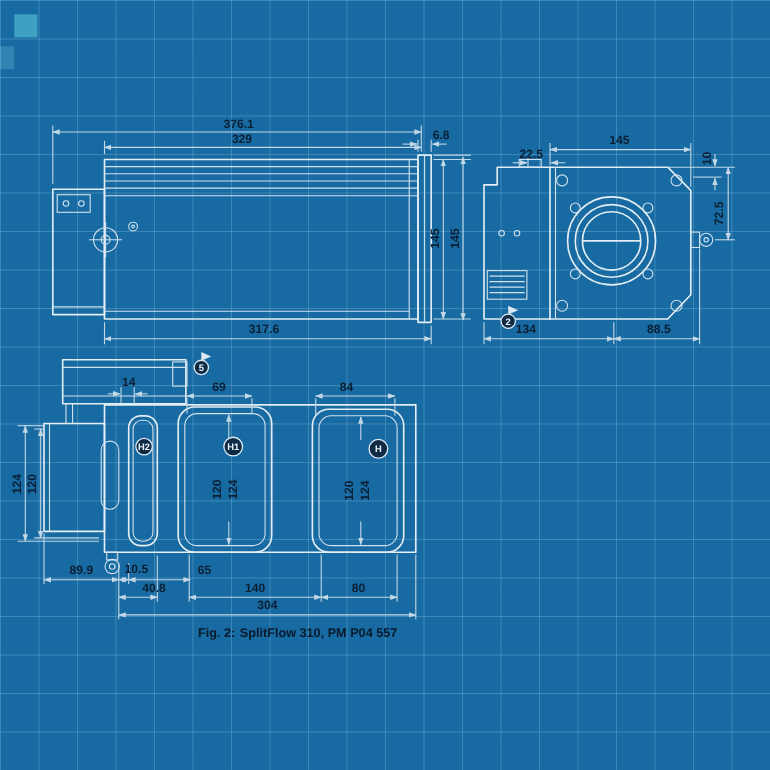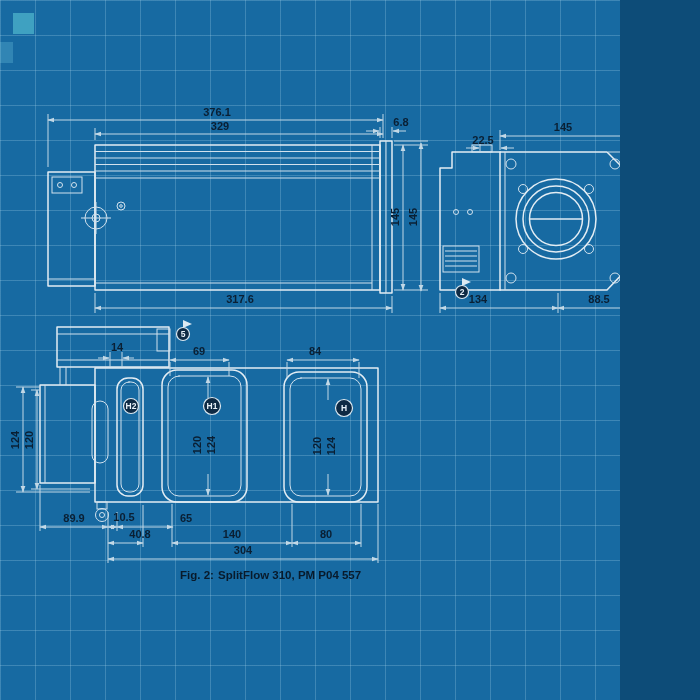--- a/index.html
+++ b/index.html
@@ -1,17 +1,17 @@
 <!DOCTYPE html>
 <html><head>
 <meta charset="utf-8">
 <style>
   html,body{margin:0;padding:0;background:#0d4c78;}
   .canvas{
-    position:relative;width:620px;height:700px;overflow:hidden;
+    position:relative;width:700px;height:700px;overflow:hidden;
     background-color:#176aa2;
     background-image:
       linear-gradient(rgba(186,224,244,0.24) 1px, transparent 1px),
       linear-gradient(90deg, rgba(186,224,244,0.24) 1px, transparent 1px);
     background-size:35px 35px;
   }
   .hl1{position:absolute;left:13px;top:13px;width:21px;height:21px;background:rgba(96,205,219,0.55);}
   .hl2{position:absolute;left:0px;top:42px;width:13px;height:21px;background:rgba(120,205,225,0.28);}
   svg{position:absolute;left:0;top:0;}
   .o{stroke:#e3edf4;stroke-width:1.5;fill:none;stroke-linejoin:round;stroke-linecap:square;}

